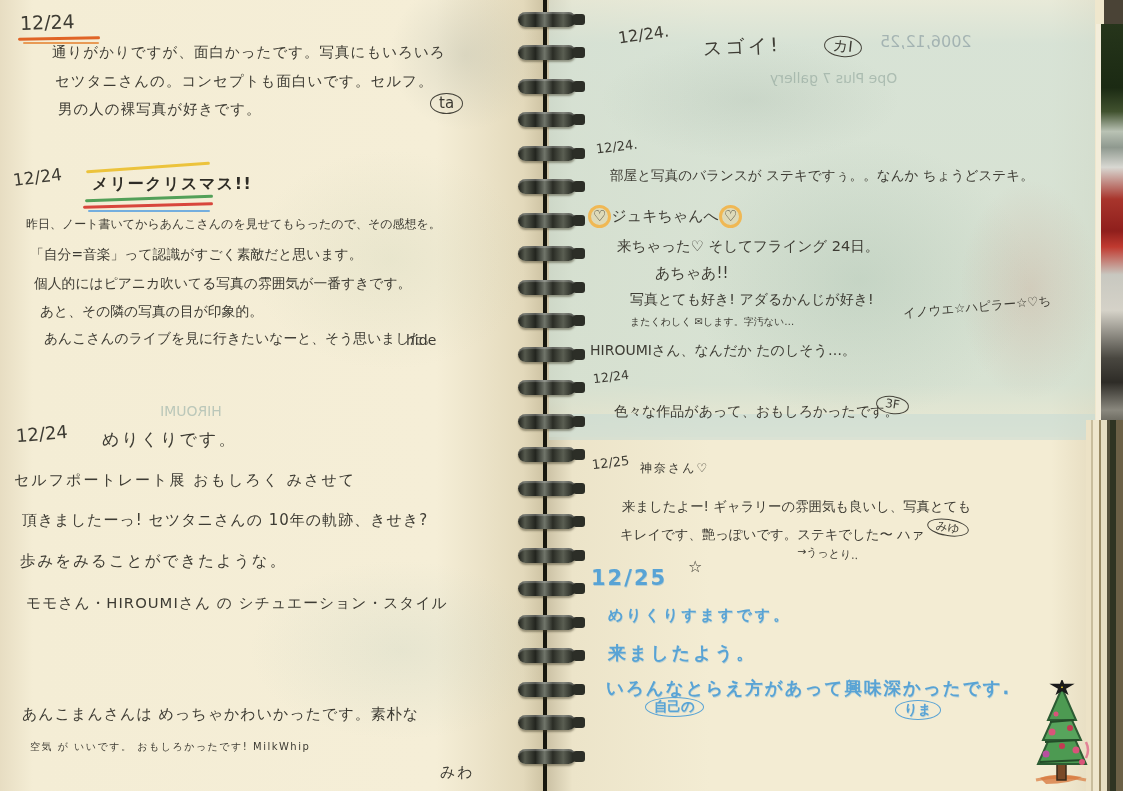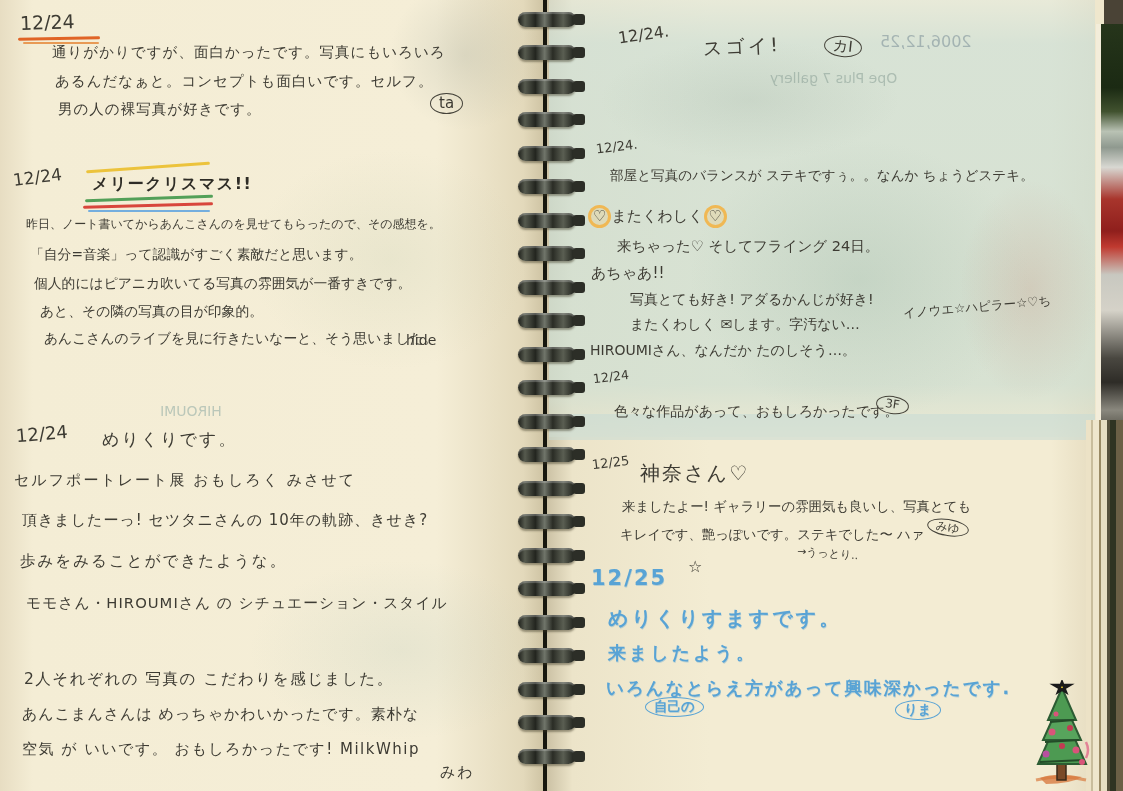--- a/index.html
+++ b/index.html
@@ -52,21 +52,21 @@
 
   <div class="bleed" style="left:880px;top:32px;font-size:16px;color:rgba(120,140,150,.55);">2006,12,25</div>
   <div class="bleed" style="left:770px;top:70px;font-size:14px;color:rgba(125,148,140,.48);">Ope Plus 7 gallery</div>
   <div class="bleed" style="left:160px;top:403px;font-size:14px;color:rgba(138,168,162,.55);">HIROUMI</div>
 
   <div class="hw" style="left:20px;top:12px;font-size:19px;transform:rotate(-2deg);">12/24</div>
   <div class="stroke" style="left:18px;top:37px;width:82px;background:#e06426;transform:rotate(-1deg);"></div>
   <div class="stroke" style="left:23px;top:42px;width:76px;height:2px;background:#e89a55;"></div>
 
   <div class="hw" style="left:52px;top:44px;font-size:14.5px;letter-spacing:1px;">通りがかりですが、面白かったです。写真にもいろいろ</div>
-  <div class="hw" style="left:55px;top:73px;font-size:14.5px;letter-spacing:1px;">あるんだなぁと。コンセプトも面白いです。セルフ。</div>
+  <div class="hw" style="left:55px;top:73px;font-size:14.5px;letter-spacing:1px;">セツタニさんの。コンセプトも面白いです。セルフ。</div>
   <div class="hw" style="left:58px;top:101px;font-size:14.5px;letter-spacing:1px;">男の人の裸写真が好きです。</div>
   <div class="hw" style="left:430px;top:93px;font-size:15px;"><span class="circle-sig">ta</span></div>
 
   <div class="hw" style="left:13px;top:168px;font-size:17px;transform:rotate(-7deg);">12/24</div>
   <div class="stroke" style="left:86px;top:166px;width:124px;background:#ecc33c;transform:rotate(-4deg);"></div>
   <div class="hw title" style="left:92px;top:175px;font-size:16px;letter-spacing:1.5px;">メリークリスマス!!</div>
   <div class="stroke" style="left:85px;top:197px;width:128px;background:#53a058;transform:rotate(-2deg);"></div>
   <div class="stroke" style="left:83px;top:204px;width:130px;background:#d8463c;transform:rotate(-1.5deg);"></div>
   <div class="stroke" style="left:88px;top:210px;width:122px;height:2px;background:#74aede;"></div>
 
@@ -76,55 +76,54 @@
   <div class="hw" style="left:40px;top:304px;font-size:13.8px;">あと、その隣の写真の目が印象的。</div>
   <div class="hw" style="left:44px;top:331px;font-size:13.8px;">あんこさんのライブを見に行きたいなーと、そう思いました。</div>
   <div class="hw" style="left:406px;top:332px;font-size:14px;">hide</div>
 
   <div class="hw" style="left:16px;top:424px;font-size:18px;transform:rotate(-5deg);">12/24</div>
   <div class="hw" style="left:102px;top:430px;font-size:17px;letter-spacing:2px;">めりくりです。</div>
   <div class="hw" style="left:14px;top:472px;font-size:15px;letter-spacing:2px;">セルフポートレート展 おもしろく みさせて</div>
   <div class="hw" style="left:22px;top:512px;font-size:15px;letter-spacing:1px;">頂きましたーっ!  セツタニさんの 10年の軌跡、きせき?</div>
   <div class="hw" style="left:20px;top:553px;font-size:15.5px;letter-spacing:2px;">歩みをみることができたような。</div>
   <div class="hw" style="left:26px;top:594px;font-size:14.8px;letter-spacing:1px;">モモさん・HIROUMIさん の シチュエーション・スタイル</div>
-  <div class="hw" style="left:24px;top:671px;font-size:15.5px;letter-spacing:1.5px;">2人それぞれの 写真の こだわりを感じました。</div>
   <div class="hw" style="left:22px;top:706px;font-size:15px;letter-spacing:1px;">あんこまんさんは めっちゃかわいかったです。素朴な</div>
-  <div class="hw" style="left:22px;top:741px;font-size:15px;letter-spacing:1.5px;">空気 が いいです。  おもしろかったです! MilkWhip</div>
+  <div class="hw" style="left:30px;top:741px;font-size:10px;letter-spacing:1.5px;">空気 が いいです。  おもしろかったです! MilkWhip</div>
   <div class="hw" style="left:440px;top:764px;font-size:15px;letter-spacing:2px;">みわ</div>
 
   <div class="hw" style="left:618px;top:26px;font-size:16px;transform:rotate(-8deg);">12/24.</div>
   <div class="hw" style="left:703px;top:36px;font-size:19px;letter-spacing:3px;transform:rotate(-3deg);">スゴイ!</div>
   <div class="hw" style="left:824px;top:36px;font-size:15px;transform:rotate(6deg);"><span class="circle-sig">カI</span></div>
 
   <div class="hw" style="left:596px;top:140px;font-size:13px;transform:rotate(-7deg);">12/24.</div>
   <div class="hw" style="left:610px;top:168px;font-size:13.6px;">部屋と写真のバランスが ステキですぅ。。なんか ちょうどステキ。</div>
   <div class="hw" style="left:588px;top:205px;font-size:15px;">
-    <span class="hl-heart">♡</span><span>またくわしく</span><span class="hl-heart">♡</span>
+    <span class="hl-heart">♡</span><span>ジュキちゃんへ</span><span class="hl-heart">♡</span>
   </div>
   <div class="hw" style="left:617px;top:238px;font-size:14.5px;">来ちゃった♡ そしてフライング 24日。</div>
-  <div class="hw" style="left:591px;top:265px;font-size:15px;">あちゃあ!!</div>
+  <div class="hw" style="left:655px;top:265px;font-size:15px;">あちゃあ!!</div>
   <div class="hw" style="left:630px;top:291px;font-size:14px;">写真とても好き! アダるかんじが好き!</div>
-  <div class="hw" style="left:630px;top:316px;font-size:14px;">またくわしく ✉します。字汚ない…</div>
+  <div class="hw" style="left:630px;top:316px;font-size:10px;">またくわしく ✉します。字汚ない…</div>
   <div class="hw" style="left:903px;top:300px;font-size:12.5px;transform:rotate(-5deg);">イノウエ☆ハピラー☆♡ち</div>
   <div class="hw" style="left:590px;top:342px;font-size:14px;">HIROUMIさん、なんだか たのしそう…。</div>
 
   <div class="hw" style="left:593px;top:370px;font-size:12.5px;transform:rotate(-7deg);">12/24</div>
   <div class="hw" style="left:614px;top:403px;font-size:14px;">色々な作品があって、おもしろかったです。</div>
   <div class="hw" style="left:876px;top:396px;font-size:12px;transform:rotate(8deg);"><span class="circle-sig">3F</span></div>
 
   <div class="hw" style="left:592px;top:456px;font-size:13px;transform:rotate(-7deg);">12/25</div>
-  <div class="hw" style="left:640px;top:462px;font-size:20px;letter-spacing:2px;">神奈さん♡</div>
+  <div class="hw" style="left:640px;top:462px;font-size:12px;letter-spacing:2px;">神奈さん♡</div>
   <div class="hw" style="left:622px;top:499px;font-size:13.4px;">来ましたよー! ギャラリーの雰囲気も良いし、写真とても</div>
   <div class="hw" style="left:620px;top:527px;font-size:13.4px;">キレイです、艶っぽいです。ステキでした〜 ハァ</div>
   <div class="hw" style="left:797px;top:548px;font-size:11px;transform:rotate(4deg);">→うっとり..</div>
   <div class="hw" style="left:927px;top:519px;font-size:11.5px;transform:rotate(9deg);"><span class="circle-sig">みゆ</span></div>
 
   <div class="hw hw-blue" style="left:591px;top:566px;font-size:21px;letter-spacing:2px;">12/25</div>
   <div class="hw" style="left:688px;top:558px;font-size:16px;color:#3d3b33;">☆</div>
-  <div class="hw hw-blue" style="left:608px;top:607px;font-size:20px;letter-spacing:3px;">めりくりすますです。</div>
+  <div class="hw hw-blue" style="left:608px;top:607px;font-size:15px;letter-spacing:3px;">めりくりすますです。</div>
   <div class="hw hw-blue" style="left:608px;top:643px;font-size:18px;letter-spacing:3px;">来ましたよう。</div>
   <div class="hw hw-blue" style="left:606px;top:678px;font-size:17.5px;letter-spacing:2px;">いろんなとらえ方があって興味深かったです.</div>
   <div class="hw hw-blue" style="left:645px;top:697px;font-size:13.5px;"><span class="circle-sig circle-blue">自己の</span></div>
   <div class="hw hw-blue" style="left:895px;top:700px;font-size:13.5px;"><span class="circle-sig circle-blue">りま</span></div>
 
   <div class="tree">
     <svg width="72" height="110" viewBox="0 0 72 110">
       <path d="M14 98 Q30 92 56 97 Q44 104 20 104 Z" fill="#d9824a" opacity=".85"></path>
       <path d="M10 100 Q35 94 60 100" stroke="#d97b3f" stroke-width="3" fill="none" opacity=".7"></path>
       <rect x="31" y="82" width="9" height="18" fill="#7a4a28" stroke="#3a2a18" stroke-width="1.5"></rect>

